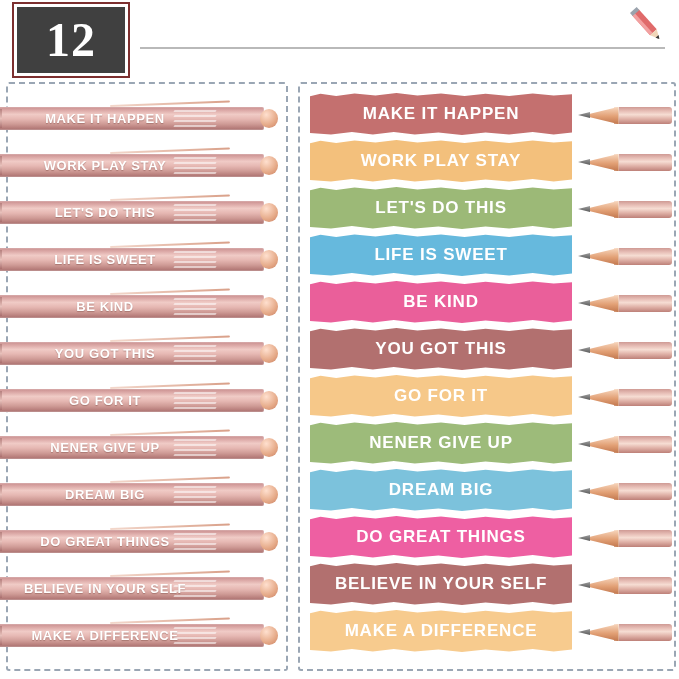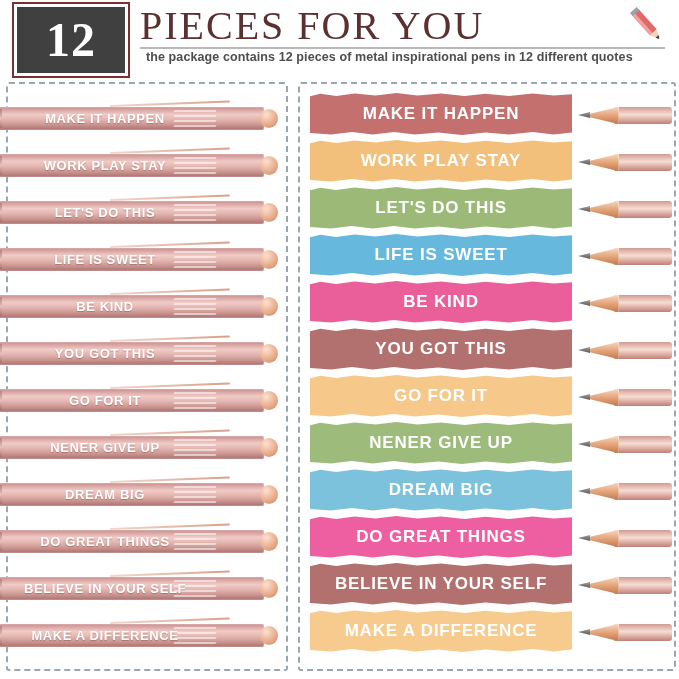--- a/index.html
+++ b/index.html
@@ -227,23 +227,21 @@
     background: linear-gradient(to bottom, #f9e3d3, #d39d7e);
   }
 </style>
 </head>
 <body>
 
 <div class="header">
   <div class="badge">
     <span>12</span>
   </div>
-  <div class="title">PIECES FOR YOU</div>
   <div class="title-rule"></div>
-  <div class="subtitle">the package contains 12 pieces of metal inspirational pens in 12 different quotes</div>
   <svg class="pencil-icon" viewBox="0 0 44 44">
     <g transform="rotate(-42 22 22)">
       <rect x="18" y="4" width="9" height="27" fill="#e06a6a"></rect>
       <rect x="18" y="4" width="3.5" height="27" fill="#f2a0a0"></rect>
       <polygon points="18,31 27,31 22.5,40" fill="#f0d6b8"></polygon>
       <polygon points="20.5,36.5 24.5,36.5 22.5,40" fill="#3a3a3a"></polygon>
       <rect x="18" y="1" width="9" height="4" fill="#9aa3ad"></rect>
     </g>
   </svg>
 </div>

